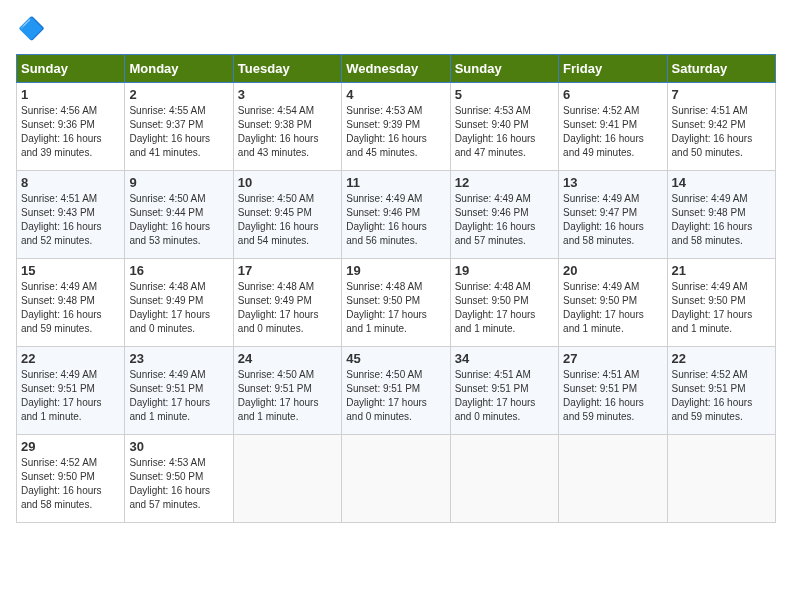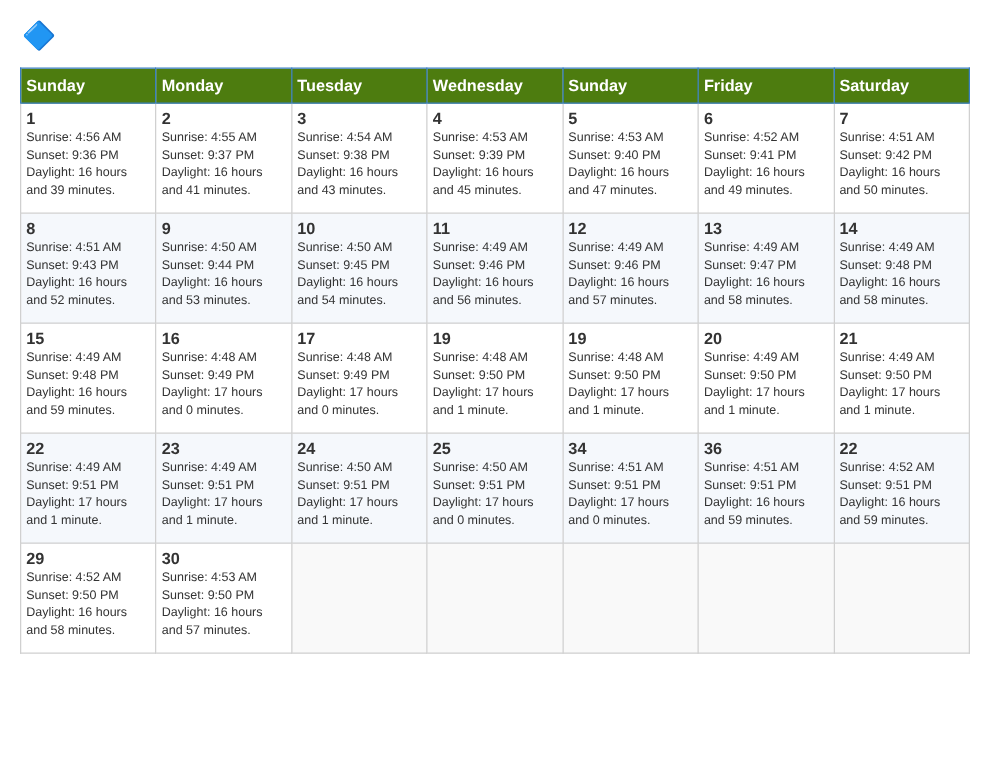--- a/index.html
+++ b/index.html
@@ -319,37 +319,37 @@
       </td>
         <td>
         <span class="day-number">24</span>
         <div class="day-info">
           Sunrise: 4:50 AM<br>
           Sunset: 9:51 PM<br>
           Daylight: 17 hours and 1 minute.
         </div>
       </td>
         <td>
-        <span class="day-number">25</span>
+        <span class="day-number">45</span>
         <div class="day-info">
           Sunrise: 4:50 AM<br>
           Sunset: 9:51 PM<br>
           Daylight: 17 hours and 0 minutes.
         </div>
       </td>
         <td>
         <span class="day-number">34</span>
         <div class="day-info">
           Sunrise: 4:51 AM<br>
           Sunset: 9:51 PM<br>
           Daylight: 17 hours and 0 minutes.
         </div>
       </td>
         <td>
-        <span class="day-number">36</span>
+        <span class="day-number">27</span>
         <div class="day-info">
           Sunrise: 4:51 AM<br>
           Sunset: 9:51 PM<br>
           Daylight: 16 hours and 59 minutes.
         </div>
       </td>
         <td>
         <span class="day-number">22</span>
         <div class="day-info">
           Sunrise: 4:52 AM<br>

